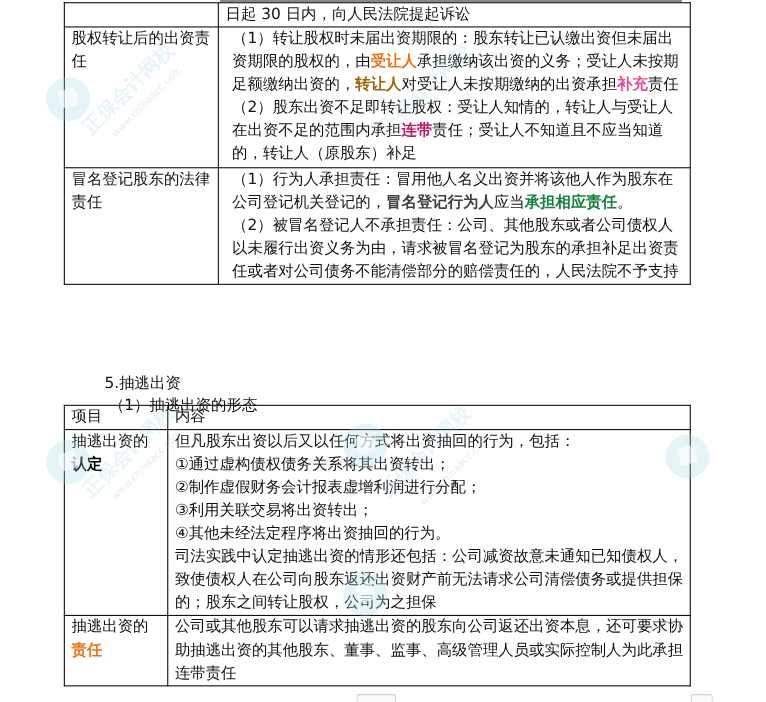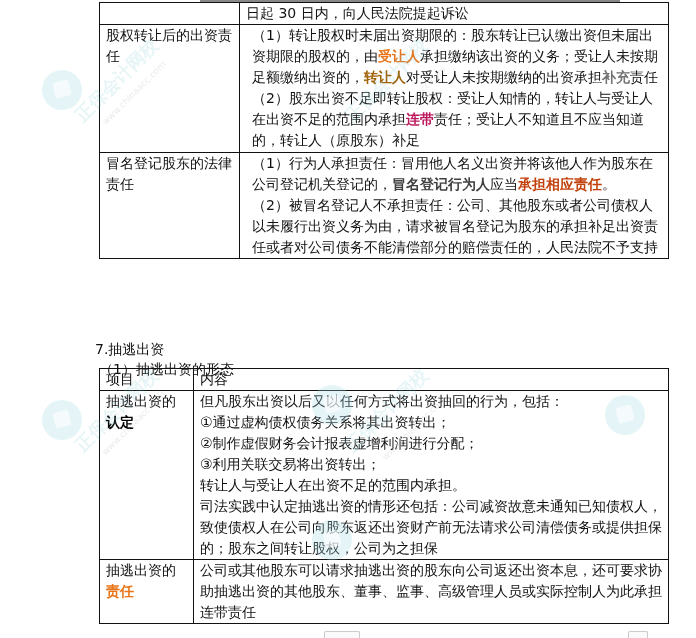--- a/index.html
+++ b/index.html
@@ -59,21 +59,20 @@
 
   table.doc {
     position: absolute;
     left: 58px;
     width: 570px;
     border-collapse: collapse;
     table-layout: fixed;
     z-index: 1;
     font-size: 14px;
     line-height: 21px;
-    margin-left: 41px;
   }
   table.doc td {
     border: 1.5px solid #111111;
     vertical-align: top;
     padding: 0 4px 0 6px;
   }
   table.t1 { top: 2px; }
   table.t1 col.c1 { width: 140px; }
   table.t2 { top: 368px; }
   table.t2 col.c1 { width: 94px; }
@@ -133,35 +132,35 @@
       <td class="label"></td>
       <td>
         <span class="para">
           <span>日起 30 日内，向人民法院提起诉讼</span>
         </span>
       </td>
     </tr>
     <tr style="height:128px;">
       <td class="label">股权转让后的出资责任</td>
       <td>
-        <span class="para indent"><span>（1）转让股权时未届出资期限的：股东转让已认缴出资但未届出资期限的股权的，由</span><span class="hl" style="color: rgb(232, 117, 26);">受让人</span><span>承担缴纳该出资的义务；受让人未按期足额缴纳出资的，</span><span class="hl" style="color: #a16207;">转让人</span><span>对受让人未按期缴纳的出资承担</span><span class="hl" style="color: #737373;">补充</span><span>责任</span></span>
+        <span class="para indent"><span>（1）转让股权时未届出资期限的：股东转让已认缴出资但未届出资期限的股权的，由</span><span class="hl" style="color: rgb(232, 117, 26);">受让人</span><span>承担缴纳该出资的义务；受让人未按期足额缴纳出资的，</span><span class="hl" style="color: #a16207;">转让人</span><span>对受让人未按期缴纳的出资承担</span><span class="hl" style="color: #ec4899;">补充</span><span>责任</span></span>
         <span class="para indent"><span>（2）股东出资不足即转让股权：受让人知情的，转让人与受让人在出资不足的范围内承担</span><span class="hl" style="color: #be185d;">连带</span><span>责任；受让人不知道且不应当知道的，转让人（原股东）补足</span></span>
       </td>
     </tr>
     <tr style="height:106px;">
       <td class="label">冒名登记股东的法律责任</td>
       <td>
-        <span class="para indent"><span>（1）行为人承担责任：冒用他人名义出资并将该他人作为股东在公司登记机关登记的，</span><span class="hl" style="color: #404040; text-align: right;">冒名登记行为人</span><span>应当</span><span class="hl" style="color: #c2410c;">承担相应责任</span><span>。</span></span>
+        <span class="para indent"><span>（1）行为人承担责任：冒用他人名义出资并将该他人作为股东在公司登记机关登记的，</span><span class="hl" style="color: #404040; text-align: right;">冒名登记行为人</span><span>应当</span><span class="hl" style="color: #15803d;">承担相应责任</span><span>。</span></span>
         <span class="para indent"><span>（2）被冒名登记人不承担责任：公司、其他股东或者公司债权人以未履行出资义务为由，请求被冒名登记为股东的承担补足出资责任或者对公司债务不能清偿部分的赔偿责任的，人民法院不予支持</span></span>
       </td>
     </tr>
   </tbody>
 </table>
 
-<div class="section-heading sec4">7.抽逃出资</div>
+<div class="section-heading sec4">5.抽逃出资</div>
 <div class="section-heading sec41">（1）抽逃出资的形态</div>
 
 <table class="doc t2">
   <colgroup>
       <col class="c1">
       <col class="c2">
     </colgroup>
   <tbody>
     <tr style="height:21px;">
       <td class="label">项目</td>
@@ -170,21 +169,21 @@
     <tr style="height:166px;">
       <td class="label">
         <span class="para">抽逃出资的</span>
         <span class="para hl" style="color: #000000;">认定</span>
       </td>
       <td>
         <span class="para">但凡股东出资以后又以任何方式将出资抽回的行为，包括：</span>
         <span class="para">①通过虚构债权债务关系将其出资转出；</span>
         <span class="para">②制作虚假财务会计报表虚增利润进行分配；</span>
         <span class="para">③利用关联交易将出资转出；</span>
-        <span class="para">转让人与受让人在出资不足的范围内承担。</span>
+        <span class="para">④其他未经法定程序将出资抽回的行为。</span>
         <span class="para">司法实践中认定抽逃出资的情形还包括：公司减资故意未通知已知债权人，致使债权人在公司向股东返还出资财产前无法请求公司清偿债务或提供担保的；股东之间转让股权，公司为之担保</span>
       </td>
     </tr>
     <tr style="height:63px;">
       <td class="label">
         <span class="para">抽逃出资的</span>
         <span class="para hl" style="color: rgb(232, 117, 26);">责任</span>
       </td>
       <td>
         <span class="para">公司或其他股东可以请求抽逃出资的股东向公司返还出资本息，还可要求协助抽逃出资的其他股东、董事、监事、高级管理人员或实际控制人为此承担连带责任</span>

